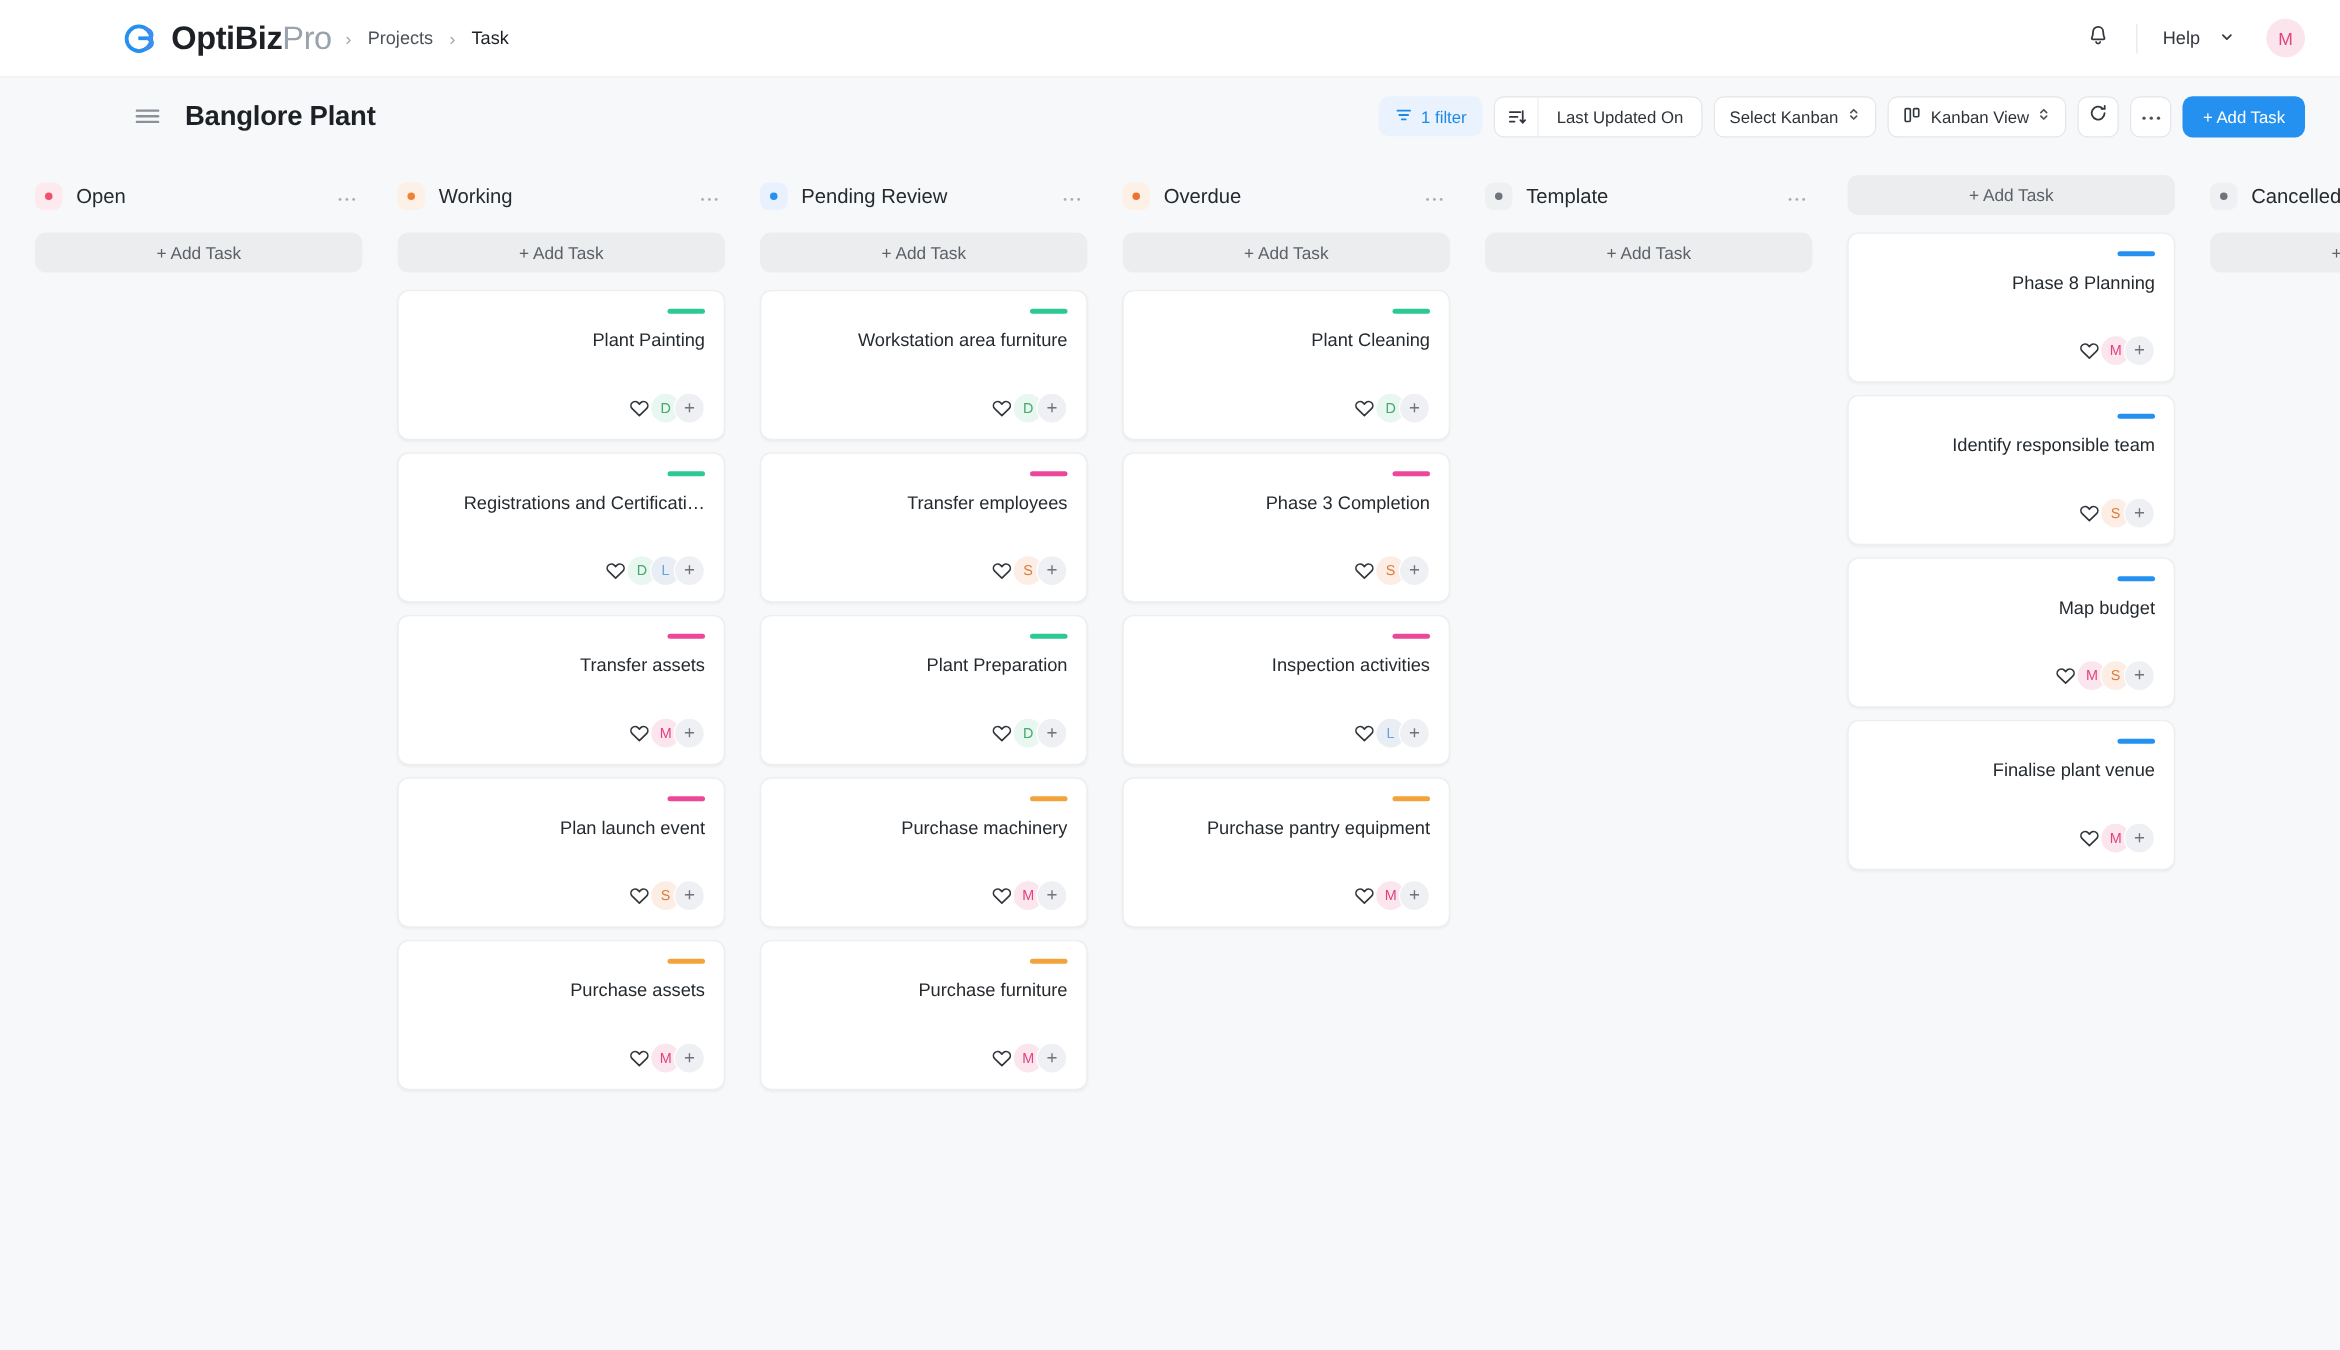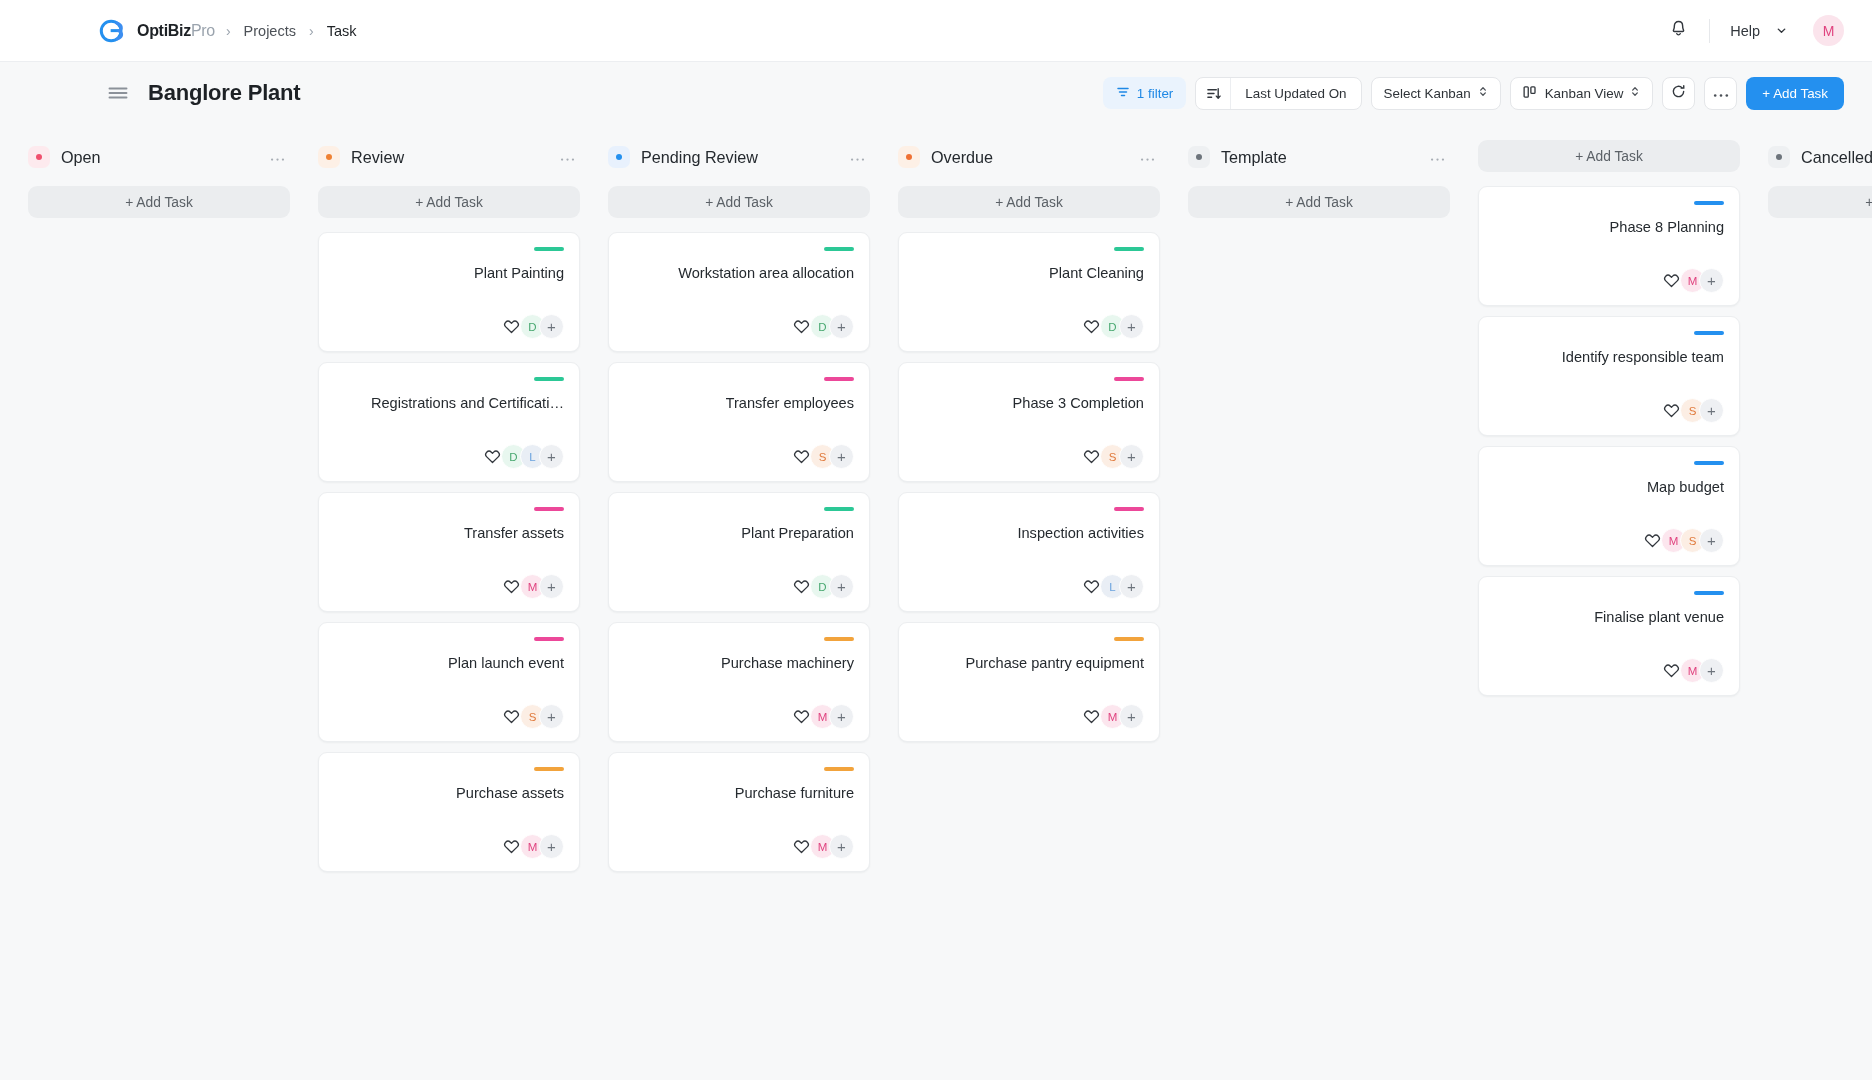--- a/index.html
+++ b/index.html
@@ -16,21 +16,21 @@
     height: 62px;
     background: #ffffff;
     border-bottom: 1px solid #eceef1;
     display: flex;
     align-items: center;
     padding: 0 28px 0 98px;
     position: relative;
   }
   .brand { display: flex; align-items: center; gap: 9px; }
   .brand-logo { width: 30px; height: 30px; flex: none; }
-  .brand-name { font-size: 16px; font-weight: 700; color: #1d2125; letter-spacing: -0.3px; }
+  .brand-name { font-size: 26px; font-weight: 700; color: #1d2125; letter-spacing: -0.3px; }
   .brand-name .light { font-weight: 400; color: #9aa3ad; }
 
   .crumb-sep { color: #9aa3ad; font-size: 14px; margin: 0 11px; }
   .crumb {
     font-size: 14.5px; color: #4c5157; text-decoration: none;
     padding: 3px 2px; border-radius: 4px;
   }
   .crumb.current { color: #1d2125; }
 
   .nav-right {
@@ -320,21 +320,21 @@
           </svg></span>
       </div>
       <div class="add-task-strip">+ Add Task</div>
       <div class="cards"></div>
     </div>
     <div class="column">
       <div class="col-head">
         <span class="dot-wrap" style="background:#fdf0e6">
           <span class="dot" style="background:#ef8133"></span>
         </span>
-        <span class="col-title">Review</span>
+        <span class="col-title">Working</span>
         <span class="col-more"><svg width="15" height="5" viewBox="0 0 16 5" fill="#a7adb4">
             <circle cx="2.2" cy="2.5" r="1.2"></circle>
             <circle cx="8" cy="2.5" r="1.2"></circle>
             <circle cx="13.8" cy="2.5" r="1.2"></circle>
           </svg></span>
       </div>
       <div class="add-task-strip">+ Add Task</div>
       <div class="cards">
         <div class="card">
           <div class="prio-bar" style="background:#2cc896"></div>
@@ -423,21 +423,21 @@
         <span class="col-more"><svg width="15" height="5" viewBox="0 0 16 5" fill="#a7adb4">
             <circle cx="2.2" cy="2.5" r="1.2"></circle>
             <circle cx="8" cy="2.5" r="1.2"></circle>
             <circle cx="13.8" cy="2.5" r="1.2"></circle>
           </svg></span>
       </div>
       <div class="add-task-strip">+ Add Task</div>
       <div class="cards">
         <div class="card">
           <div class="prio-bar" style="background:#2cc896"></div>
-          <div class="card-title">Workstation area allocation</div>
+          <div class="card-title">Workstation area furniture</div>
           <div class="card-foot">
             <span class="heart">
               <svg width="17" height="17" viewBox="0 0 18 18" fill="none" stroke="#32373d" stroke-width="1.4" stroke-linejoin="round">
                 <path d="M9 15.3 2.9 9.4a3.5 3.5 0 0 1 4.9-5L9 5.6l1.2-1.2a3.5 3.5 0 0 1 4.9 5z"></path>
               </svg>
             </span>
             <span class="assignees">
               <span class="av" style="background:#e8f7ef;color:#48a86f">D</span>
               <span class="av-add">+</span>
             </span>

